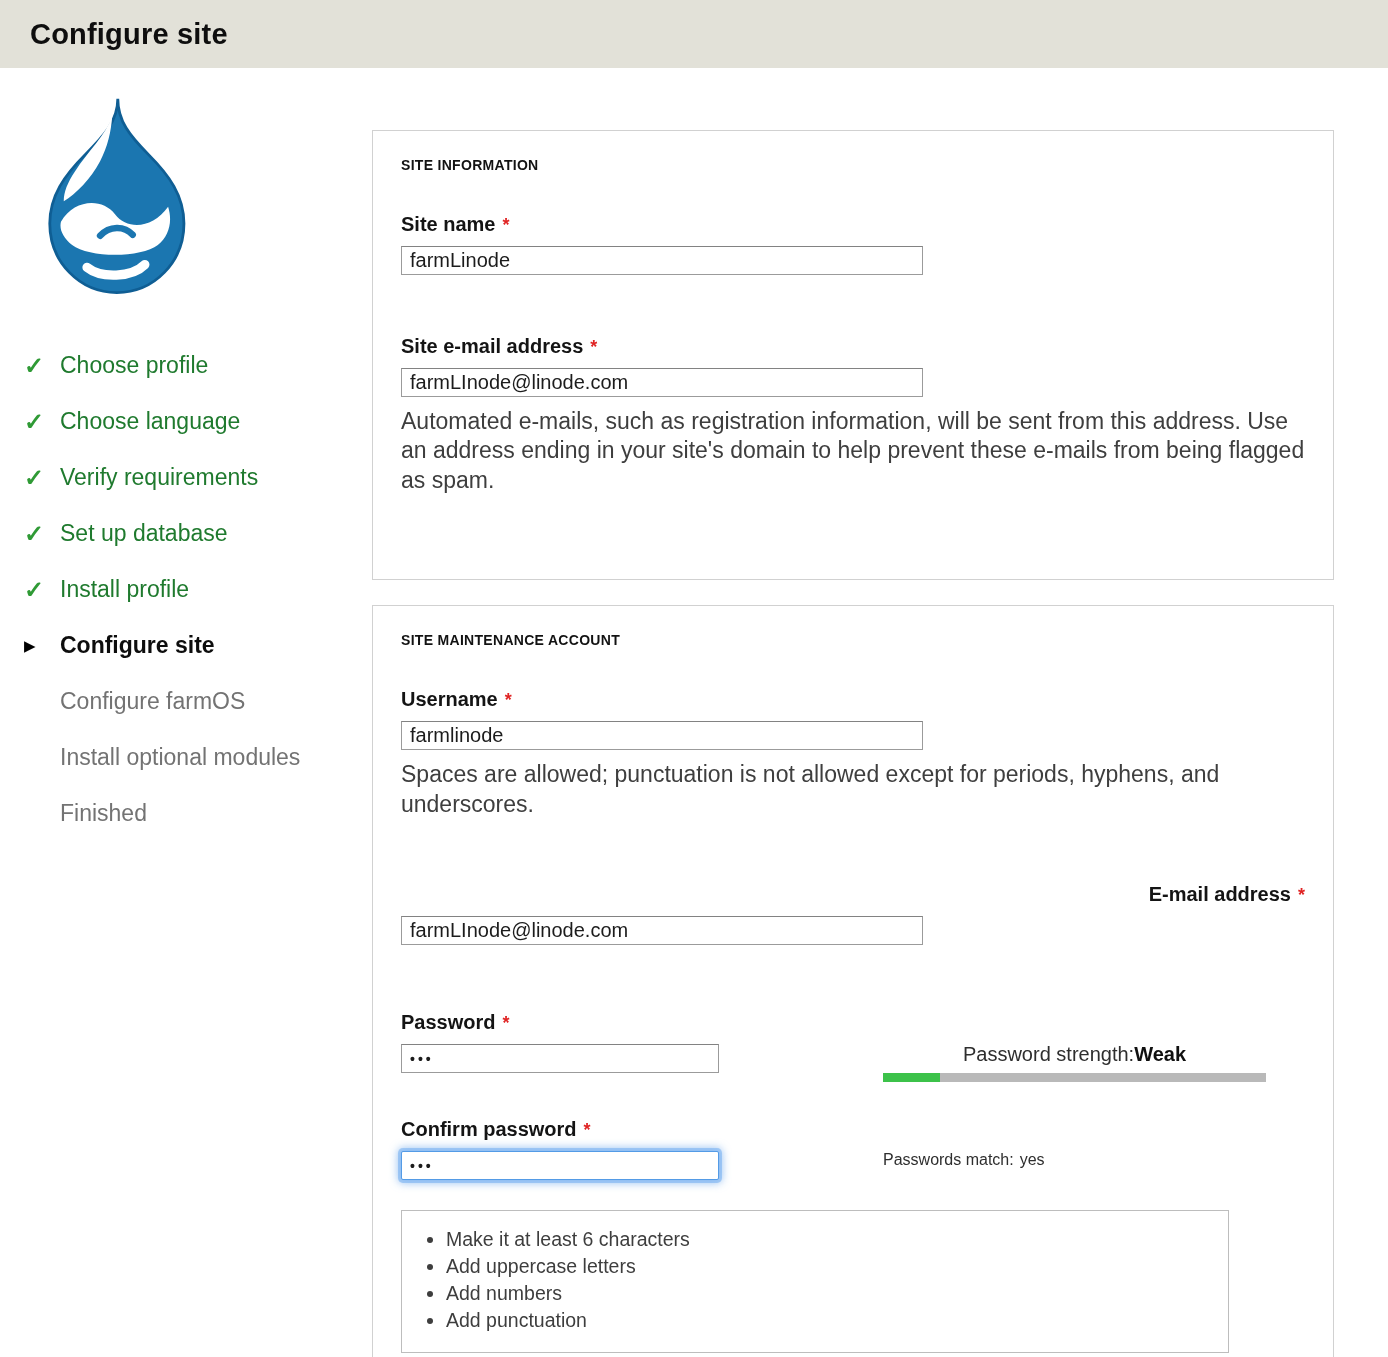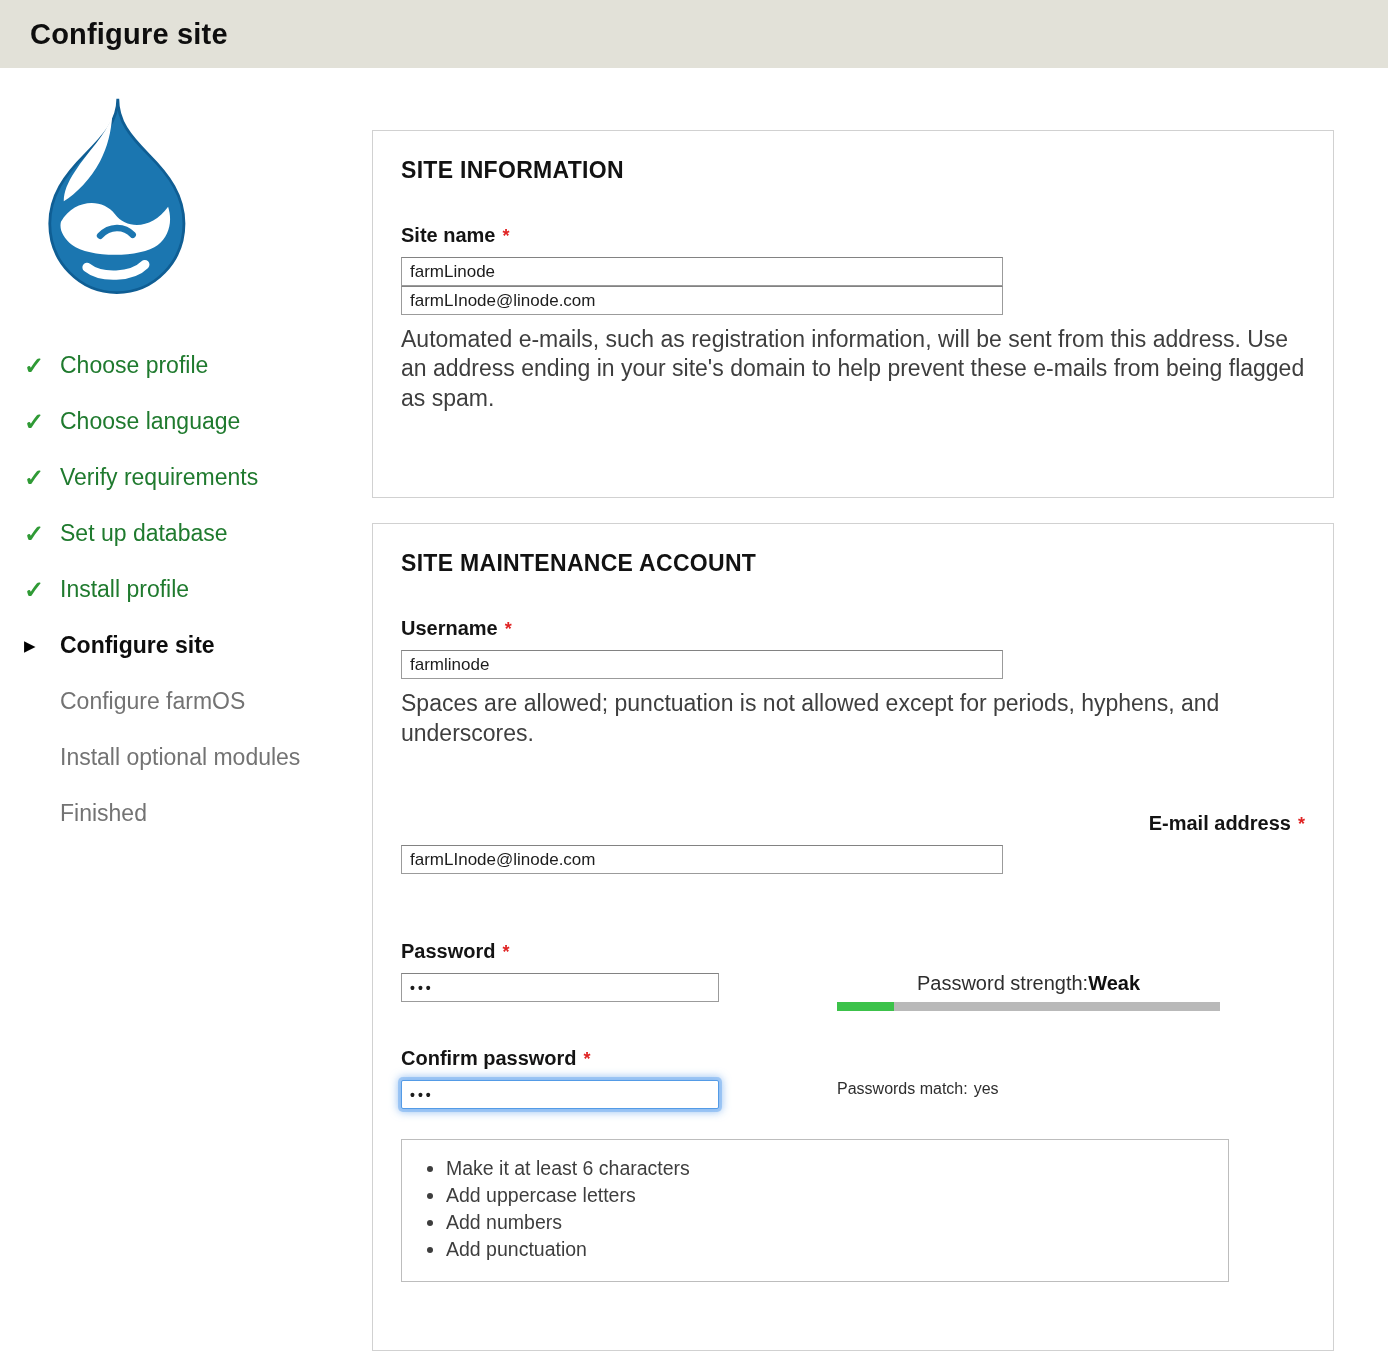--- a/index.html
+++ b/index.html
@@ -44,52 +44,52 @@
 
   
   .section {
     border: 1px solid #d1d1d1; background: #fff;
     padding: 26px 28px 0;
     width: 962px;
   }
   .section.site-info { padding-bottom: 61px; }
   .section.maintenance { margin-top: 25px; padding-bottom: 68px; }
   .section-heading {
-    margin: 0; font-size: 23px; font-weight: 700; color: #121212; letter-spacing: .3px;
+    margin: 0; font-size: 14px; font-weight: 700; color: #121212; letter-spacing: .3px;
   }
 
   .field-label {
     font-size: 20px; font-weight: 700; color: #141414;
     margin: 40px 0 10px;
   }
   .field-label.gap-lg { margin-top: 60px; }
   .field-label.gap-xl { margin-top: 64px; text-align: right; }
   .req { color: #e02424; margin-left: 7px; font-size: 18px; }
 
   input.text-input {
-    width: 602px; height: 29px;
+    width: 522px; height: 29px;
     border: 1px solid #9b9b9b; border-top-color: #828282;
-    padding: 2px 8px; font-size: 17px; color: #1c1c1c;
+    padding: 2px 8px; font-size: 20px; color: #1c1c1c;
     font-family: "Liberation Sans", sans-serif;
     background: #fff; display: block;
   }
   input.pw { width: 318px; font-size: 14px; font-weight: 700; letter-spacing: 3px; }
   input.focused {
     border: 1px solid #549be6; border-radius: 2px;
     box-shadow: 0 0 0 3px rgba(125,180,242,.6), 0 0 9px 3px rgba(95,160,235,.65);
     outline: none;
   }
 
   .description {
     font-size: 23px; color: #3e3e3e; line-height: 1.28;
     margin-top: 10px; max-width: 908px;
   }
 
   
-  .pw-row { display: flex; }
+  .pw-row { display: flex; gap: 46px; }
   .pw-row.second { margin-top: 36px; }
   .pw-left { width: 436px; flex: 0 0 436px; }
   .pw-left .field-label { margin: 0 0 10px; }
   .pw-right { width: 383px; }
   .pw-area { margin-top: 66px; }
 
   .strength-block { margin-top: 32px; }
   .strength-head { display: flex; justify-content: center; font-size: 20px; color: #2e2e2e; }
   .strength-value { font-weight: 700; color: #101010; }
   .strength-bar { height: 9px; background: #b9b9b9; margin-top: 7px; }
@@ -170,20 +170,23 @@
   <main class="main">
 
     <fieldset class="section site-info">
       <h2 class="section-heading">SITE INFORMATION</h2>
 
       <div class="field-label">
         <span>Site name</span><span class="req">*</span>
       </div>
       <input class="text-input" type="text" value="farmLinode" style="">
 
+      <div class="field-label gap-lg">
+        <span>Site e-mail address</span><span class="req">*</span>
+      </div>
       <input class="text-input" type="text" value="farmLInode@linode.com" style="">
       <p class="description">Automated e-mails, such as registration information, will be sent from this address. Use an address ending in your site's domain to help prevent these e-mails from being flagged as spam.</p>
     </fieldset>
 
     <fieldset class="section maintenance">
       <h2 class="section-heading">SITE MAINTENANCE ACCOUNT</h2>
 
       <div class="field-label">
         <span>Username</span><span class="req">*</span>
       </div>

